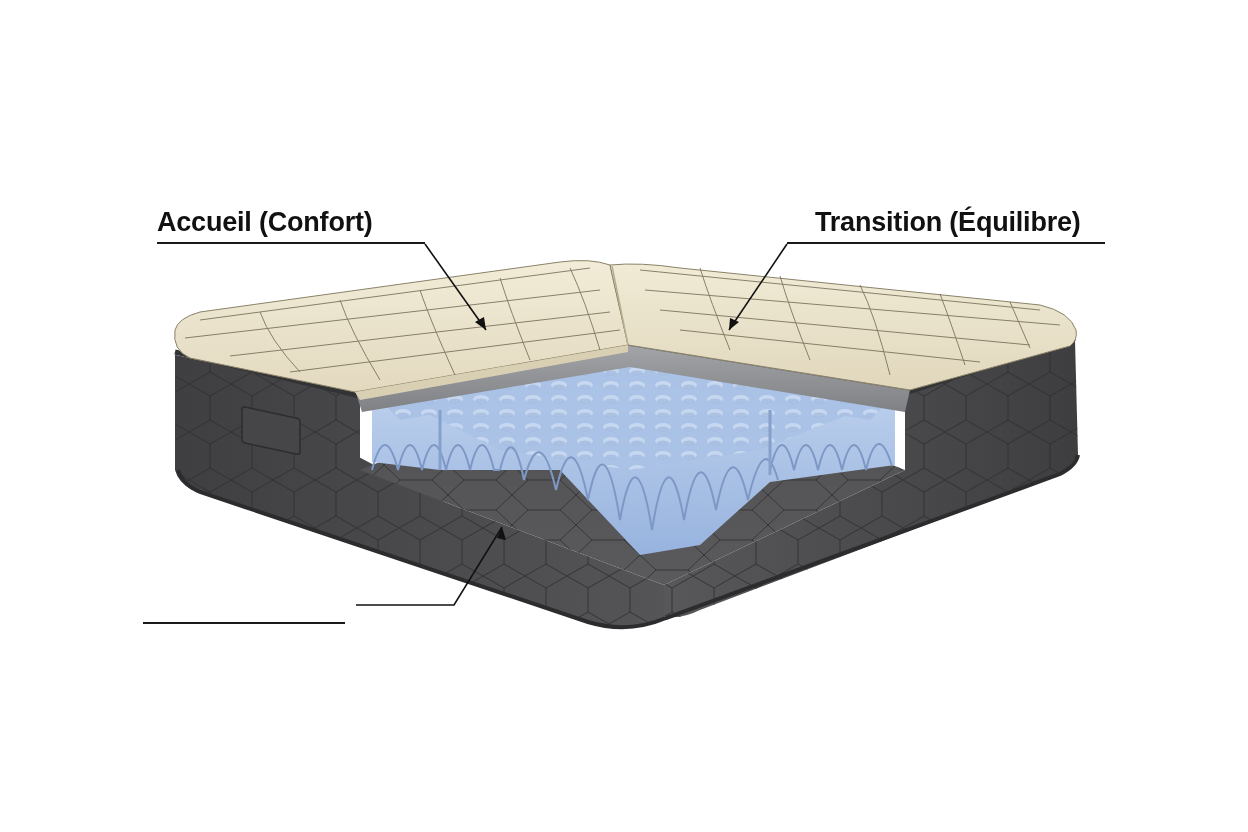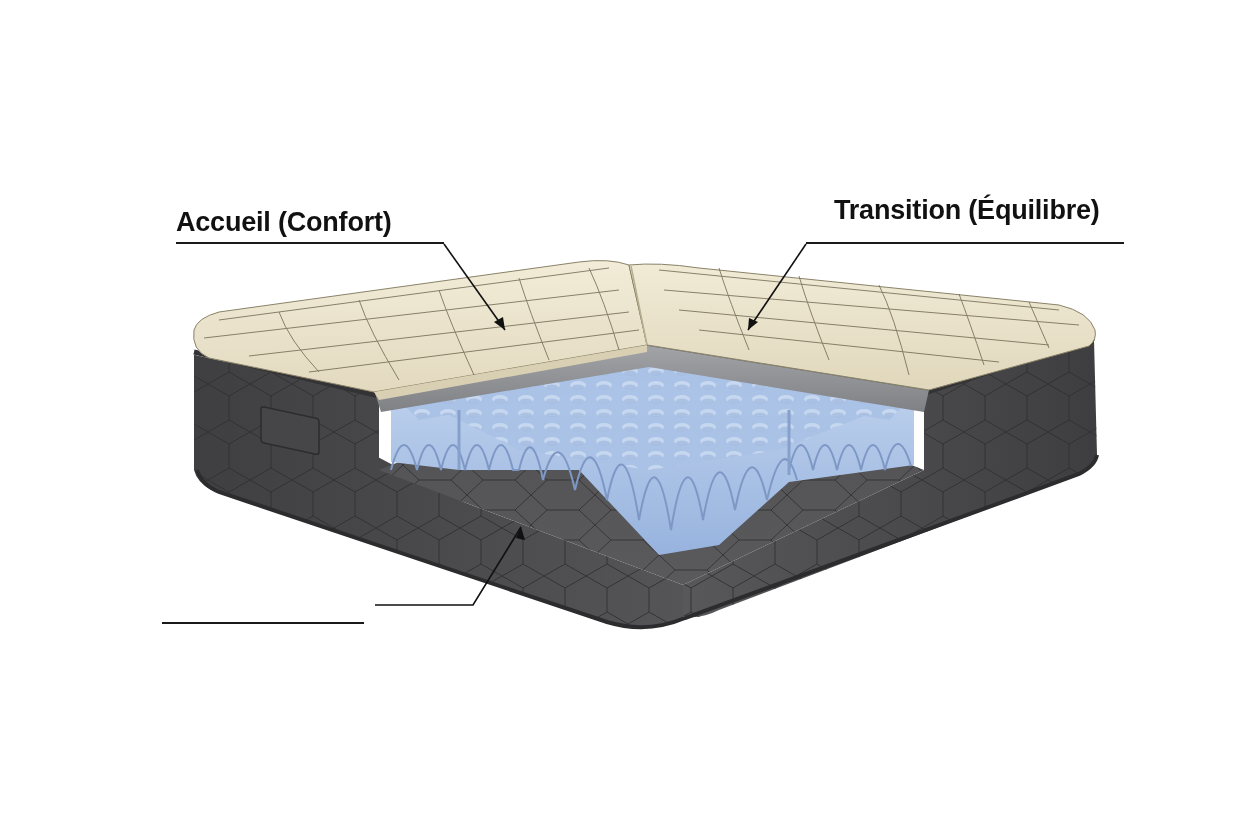--- a/index.html
+++ b/index.html
@@ -1,17 +1,17 @@
 <!DOCTYPE html>
 <html><head>
 <meta charset="utf-8">
 <style>
   html, body { margin:0; padding:0; background:#ffffff; }
   body { width:1248px; height:832px; position:relative; overflow:hidden; font-family:"Liberation Sans", sans-serif; }
-  #stage { position:absolute; left:0; top:0; width:1192px; height:832px;margin-left:19px; }
+  #stage { position:absolute; left:0; top:0; width:1192px; height:832px; }
   .label {
     position:absolute; font-family:"Liberation Sans", sans-serif; font-weight:bold;
     font-size:27px; color:#111111; white-space:nowrap; letter-spacing:-0.2px;
   }
   .label-underline { position:absolute; height:2px; background:#1a1a1a; }
 </style>
 </head>
 <body>
 
 <div id="stage">
@@ -147,17 +147,17 @@
       <polygon points="486,330 475,322 484,317"></polygon>
       <polygon points="729,330 730,318 739,322"></polygon>
       <polygon points="502,527 497,538 506,540"></polygon>
     </g>
   </svg>
 
   
   <div class="label" style="left:157px; top:207px;">Accueil (Confort)</div>
   <div class="label-underline" style="left:157px; top:242px; width:268px;"></div>
 
-  <div class="label" style="left:815px; top:195px;">Transition (Équilibre)</div>
+  <div class="label" style="left:815px; top:207px;">Transition (Équilibre)</div>
   <div class="label-underline" style="left:787px; top:242px; width:318px;"></div>
 
   <div class="label-underline" style="left:143px; top:622px; width:202px;"></div>
 </div>
 
 </body></html>

